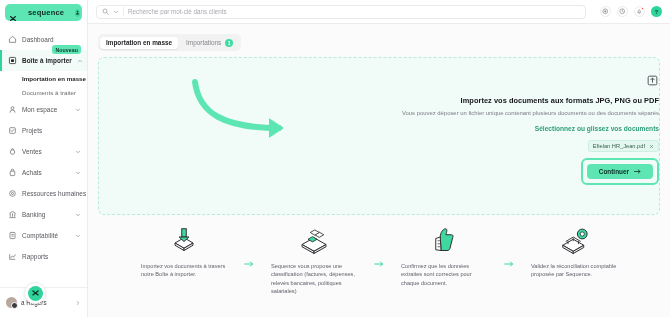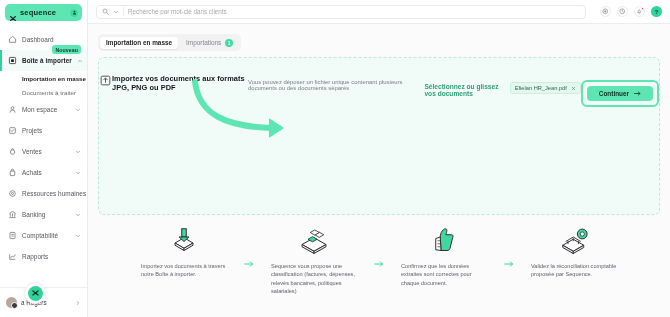--- a/index.html
+++ b/index.html
@@ -18,21 +18,21 @@
     border-right: 1px solid #ececed;
     display: flex; flex-direction: column;
     position: relative;
     flex: 0 0 88px;
   }
   .brand {
     margin: 4px 5px 6px 5px;
     height: 17px;
     background: #5de6b4;
     border-radius: 5px;
-    display: flex; align-items: center; gap: 3px;
+    display: flex; align-items: center; gap: 11px;
     padding: 0 4px;
   }
   .brand-mark { width: 8px; height: 8px; flex: 0 0 8px; }
   .brand-name {
     font-size: 7.5px; font-weight: 700; color: #0d2b23;
     letter-spacing: .2px; flex: 1;
   }
   .brand-badge {
     width: 8px; height: 8px; border-radius: 50%;
     background: #3fd9a0; display:flex; align-items:center; justify-content:center;
@@ -168,21 +168,21 @@
   }
 
   
   .content{ padding: 6px 10px 0 10px; flex:1; display:flex; flex-direction:column;}
   .dropzone{
     position:relative;
     background:#f1fcf8;
     border:1px dashed #b9ebd9;
     border-radius:6px;
     height:158px;
-    display:flex;flex-direction:row;align-items:flex-start;
+    display:flex;flex-direction:column;align-items:flex-end;
     padding-top:16px;
   }
   .dz-icon{ width:13px;height:13px;color:#4c4c53; margin-bottom:9px;}
   .dz-icon svg{width:13px;height:13px;display:block;}
   .dz-title{ font-size:7.4px; font-weight:700; color:#16161b; letter-spacing:.05px;}
   .dz-sub{ font-size:5.9px; color:#7c7c84; margin-top:5px;}
   .dz-link{ font-size:6.6px; font-weight:700; color:#2f9e77; margin-top:9px; cursor:pointer;}
 
   .file-chip{
     margin-top:8px;

